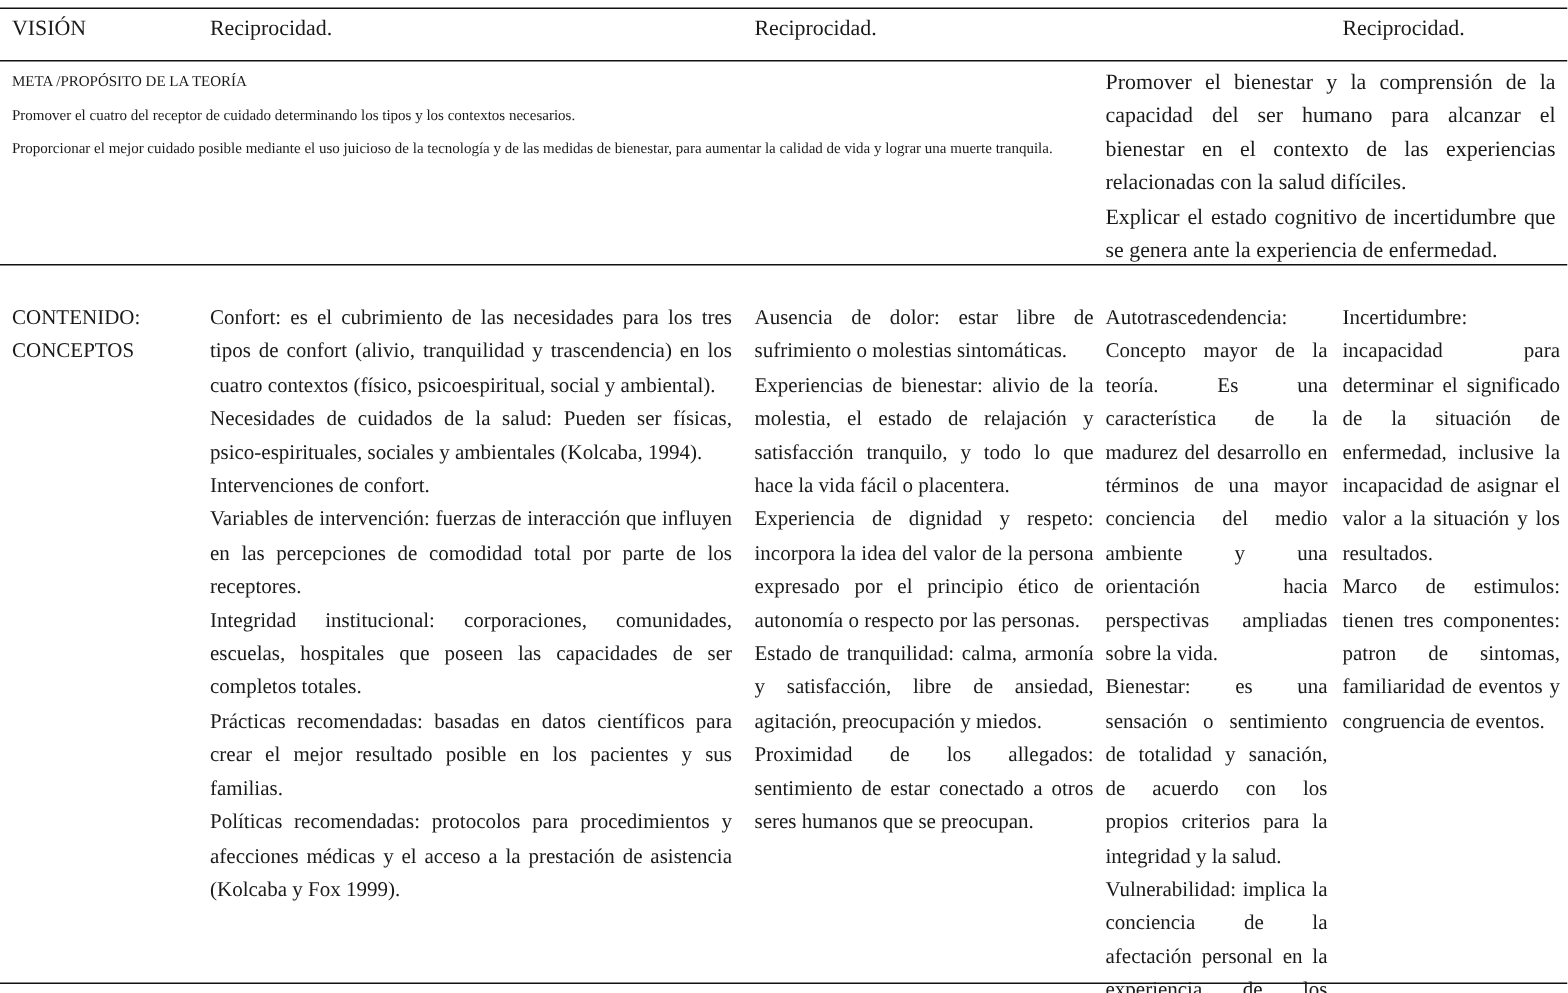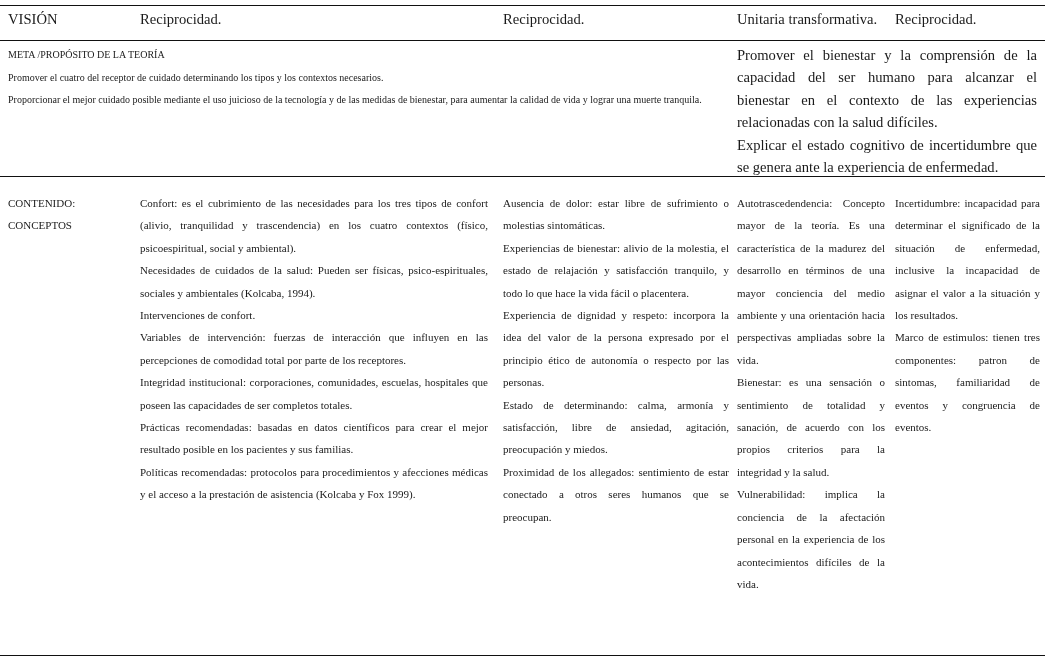--- a/index.html
+++ b/index.html
@@ -90,22 +90,22 @@
 
   
   .content-row {
     position: absolute;
     top: 184px;
     left: 0;
     width: 1045px;
   }
   .content-row .col {
     position: absolute;
-    top: 8px;
-    font-size: 11px;
+    top: 18px;
+    font-size: 14px;
     line-height: 22.4px;
     text-align: justify;
     text-align-last: left;
   }
   .content-row .col p { margin: 0; }
 
   .c-label {
     left: 8px;
     width: 125px;
     text-align: left;
@@ -137,21 +137,20 @@
 
   <div class="rule r-top"></div>
   <div class="rule r-second"></div>
   <div class="rule r-third"></div>
   <div class="rule r-bottom"></div>
 
   <div class="header-row">
     <div class="cell hc1">VISIÓN</div>
     <div class="cell hc2">Reciprocidad.</div>
     <div class="cell hc3">Reciprocidad.</div>
-    <div class="cell hc4">Unitaria transformativa.</div>
     <div class="cell hc5">Reciprocidad.</div>
   </div>
 
   <div class="meta-row">
     <div class="meta-left">
       <span class="ml-line">META /PROPÓSITO DE LA TEORÍA</span>
       <span class="ml-line">Promover el cuatro del receptor de cuidado determinando los tipos y los contextos necesarios.</span>
       <span class="ml-wrap">Proporcionar el mejor cuidado posible mediante el uso juicioso de la tecnología y de las medidas de bienestar, para aumentar la calidad de vida y lograr una muerte tranquila.</span>
     </div>
     <div class="meta-right">
@@ -174,21 +173,21 @@
       <p>Variables de intervención: fuerzas de interacción que influyen en las percepciones de comodidad total por parte de los receptores.</p>
       <p>Integridad institucional: corporaciones, comunidades, escuelas, hospitales que poseen las capacidades de ser completos totales.</p>
       <p>Prácticas recomendadas: basadas en datos científicos para crear el mejor resultado posible en los pacientes y sus familias.</p>
       <p>Políticas recomendadas: protocolos para procedimientos y afecciones médicas y el acceso a la prestación de asistencia (Kolcaba y Fox 1999).</p>
     </div>
 
     <div class="col c-ausencia">
       <p>Ausencia de dolor: estar libre de sufrimiento o molestias sintomáticas.</p>
       <p>Experiencias de bienestar: alivio de la molestia, el estado de relajación y satisfacción tranquilo, y todo lo que hace la vida fácil o placentera.</p>
       <p>Experiencia de dignidad y respeto: incorpora la idea del valor de la persona expresado por el principio ético de autonomía o respecto por las personas.</p>
-      <p>Estado de determinando: calma, armonía y satisfacción, libre de ansiedad, agitación, preocupación y miedos.</p>
+      <p>Estado de tranquilidad: calma, armonía y satisfacción, libre de ansiedad, agitación, preocupación y miedos.</p>
       <p>Proximidad de los allegados: sentimiento de estar conectado a otros seres humanos que se preocupan.</p>
     </div>
 
     <div class="col c-auto">
       <p>Autotrascedendencia: Concepto mayor de la teoría. Es una característica de la madurez del desarrollo en términos de una mayor conciencia del medio ambiente y una orientación hacia perspectivas ampliadas sobre la vida.</p>
       <p>Bienestar: es una sensación o sentimiento de totalidad y sanación, de acuerdo con los propios criterios para la integridad y la salud.</p>
       <p>Vulnerabilidad: implica la conciencia de la afectación personal en la experiencia de los acontecimientos difíciles de la vida.</p>
     </div>
 
     <div class="col c-incert">

